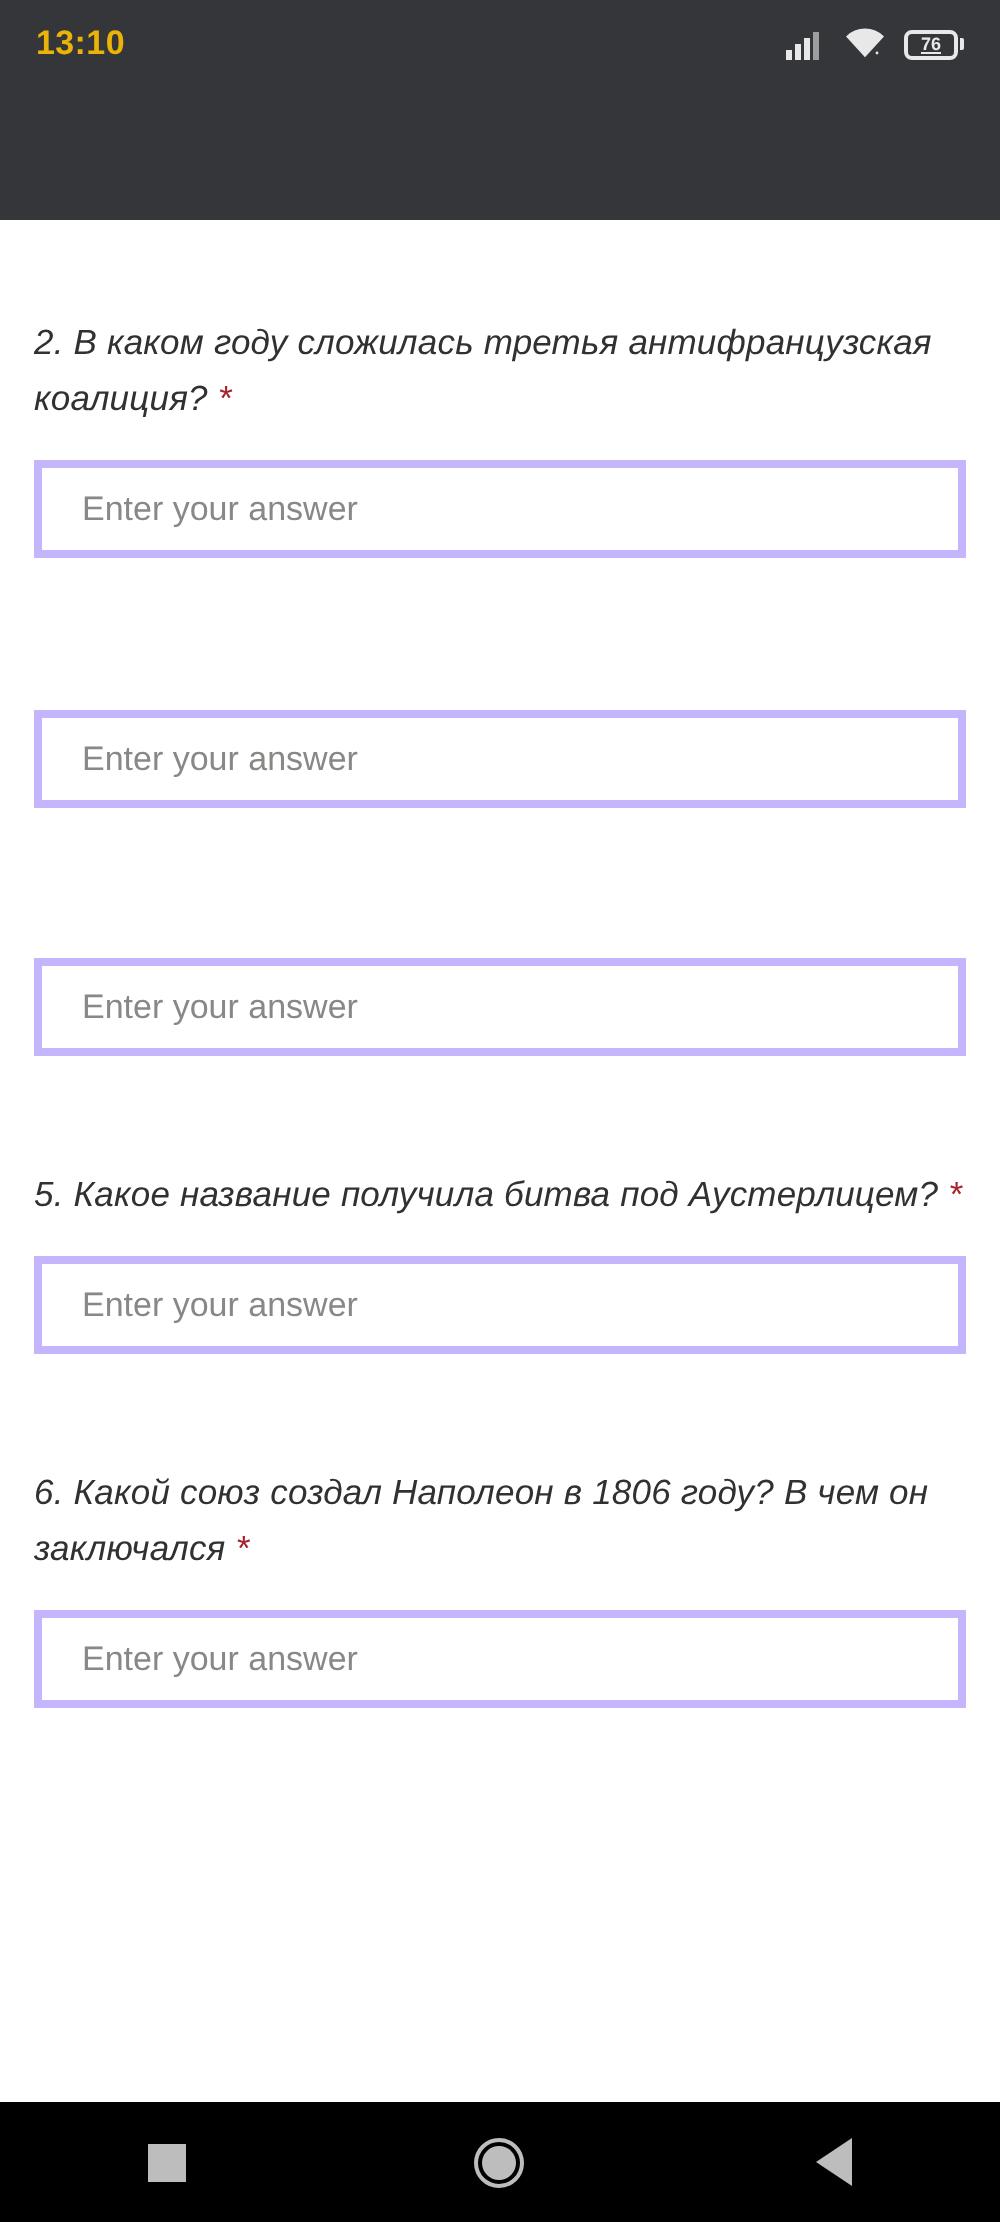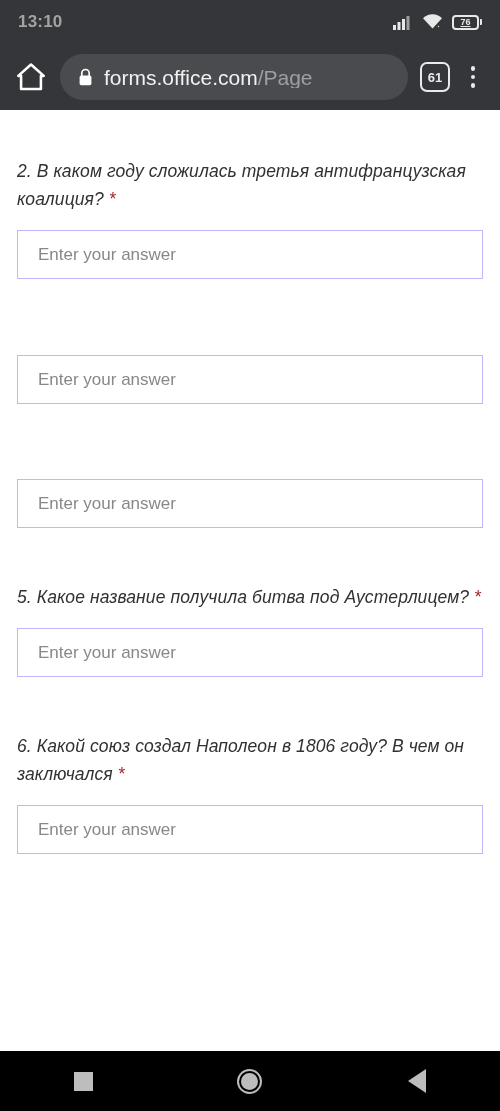--- a/index.html
+++ b/index.html
@@ -15,21 +15,21 @@
   .chrome {
     position:absolute; top:0; left:0; width:500px; height:110px;
     background:#35363a;
   }
   .statusbar {
     position:absolute; top:0; left:0; width:500px; height:44px;
     display:flex; align-items:center; justify-content:space-between;
     padding:0 18px;
   }
   .status-time {
-    color:#a3a3a3; font-size:17px; font-weight:bold;
+    color:#eab308; font-size:17px; font-weight:bold;
     letter-spacing:0.2px;
   }
   .status-icons { display:flex; align-items:center; gap:9px; }
 
   .sig { display:block; }
   .wifi { display:block; }
   .batt {
     display:flex; align-items:center; gap:1px;
   }
   .batt-body {
@@ -83,21 +83,21 @@
   .qblock { padding:0 17px; }
   .qtitle {
     font-size:17.5px; line-height:28px; color:#323130;
     letter-spacing:0.1px;
     font-style:italic;
   }
   .req { color:#a4262c; }
   .answer {
     margin-top:17px;
     height:49px; width:466px;
-    border:1px solid #c4b5fd; background:#ffffff;
+    border:4px solid #c4b5fd; background:#ffffff;
     display:flex; align-items:center; padding:0 20px;
   }
   .answer-ph {
     font-size:17px; color:#8a8886; line-height:1;
   }
 
   
   .navbar {
     position:absolute; bottom:0; left:0; width:500px; height:60px;
     background:#000000;
@@ -143,45 +143,20 @@
       <div class="batt">
         <div class="batt-body">
           <span class="batt-num">76</span>
         </div>
         <div class="batt-tip"></div>
       </div>
 
     </div>
   </div>
 
-  <div class="toolbar">
-
-    <svg class="home-icon" viewBox="0 0 24 24">
-      <path d="M12 3.2 L21 11.2 L19 11.2 L19 20.4 L5 20.4 L5 11.2 L3 11.2 Z" fill="none" stroke="#ffffff" stroke-width="1.8" stroke-linejoin="round"></path>
-    </svg>
-
-    <div class="omnibox">
-      <svg class="lock-icon" width="15" height="19" viewBox="0 0 15 19">
-        <path d="M3.8 8 L3.8 5.2 A3.7 3.7 0 0 1 11.2 5.2 L11.2 8" fill="none" stroke="#ffffff" stroke-width="1.7"></path>
-        <rect x="1.6" y="7.6" width="11.8" height="9.6" rx="1.6" fill="#ffffff"></rect>
-      </svg>
-      <div class="url-text"><span>forms.office.com</span><span class="url-path">/Page</span></div>
-    </div>
-
-    <div class="tabcount">
-      <span>61</span>
-    </div>
-
-    <div class="menu-dots">
-      <i></i>
-        <i></i>
-        <i></i>
-    </div>
-
-  </div>
 </div>
 
 <div class="page">
 
   <div class="qblock" style="padding-top:47px;">
     <div class="qtitle"><span>2. В каком году сложилась третья антифранцузская коалиция?</span>
       <span class="req">*</span>
     </div>
     <div class="answer">
       <span class="answer-ph">Enter your answer</span>

